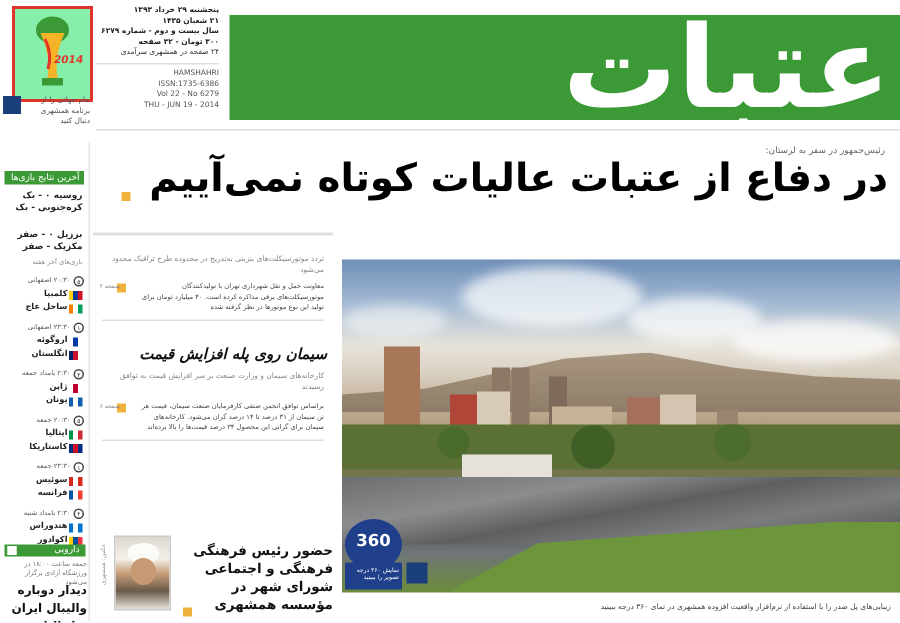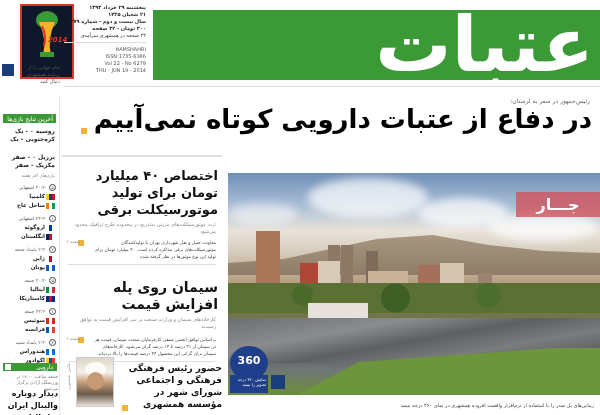--- a/index.html
+++ b/index.html
@@ -1,20 +1,20 @@
 <!DOCTYPE html>
 <html><head>
 <meta charset="utf-8">
 <style>
   * { box-sizing: border-box; margin: 0; padding: 0; }
   html, body { width: 600px; height: 415px; overflow: hidden; background: #fff; }
   body { font-family: "DejaVu Sans", sans-serif; color: #111; position: relative; direction: ltr; }
 
   
-  .wc-logo { position: absolute; left: 20px; top: 4px; width: 54px; height: 75px; border: 2px solid #e0332b; background: #0f172a; }
+  .wc-logo { position: absolute; left: 8px; top: 4px; width: 54px; height: 64px; border: 2px solid #e0332b; background: #86efac; }
   .wc-trophy { position: absolute; left: 12px; top: 4px; width: 26px; height: 48px; }
   .wc-sub { position: absolute; left: 2px; top: 64px; width: 58px; font-size: 5px; color: #555; direction: rtl; text-align: right; line-height: 7px; }
   .wc-sub .logo-sq { position: absolute; left: 0; top: 0; width: 12px; height: 12px; background: #1a3e7a; }
   .wc-sub .txt { padding-left: 14px; }
 
   .masthead-info { position: absolute; left: 64px; top: 4px; width: 82px; font-size: 5px; color: #333; direction: rtl; text-align: right; line-height: 7px; }
   .masthead-info .bold { font-weight: bold; color: #222; }
   .masthead-info .sep { height: 1px; background: #ddd; margin: 3px 0; }
   .masthead-info .latin { direction: ltr; text-align: right; color: #555; }
 
@@ -103,21 +103,21 @@
   <div class="latin">Vol 22 - No 6279</div>
   <div class="latin">THU - JUN 19 - 2014</div>
 </div>
 
 <div class="logo-band">
   <span class="logo-text">عتبات</span>
 </div>
 <div class="top-rule"></div>
 
 <div class="kicker">رئیس‌جمهور در سفر به لرستان:</div>
-<div class="headline">در دفاع از عتبات دارویی کوتاه نمی‌آییم</div>
+<div class="headline">در دفاع از عتبات عالیات کوتاه نمی‌آییم</div>
 <div class="hl-tag"></div>
 
 <div class="sidebar">
   <div class="sb-green" style="margin-top:19px;">آخرین نتایج بازی‌ها</div>
   <div style="height:4px"></div>
   <div class="score">روسیه ۰ - بک</div>
   <div class="score">کره‌جنوبی - بک</div>
   <div style="height:10px"></div>
   <div class="score">برزیل ۰ - صفر</div>
   <div class="score">مکزیک - صفر</div>
@@ -180,32 +180,31 @@
 <div class="sb-bottom-tag">
   <span class="box"></span>
   <span>دارویی</span>
 </div>
 <div class="sb-bottom-sub">جمعه ساعت ۱۸:۰۰ در ورزشگاه آزادی برگزار می‌شود</div>
 <div class="sb-bottom-title">دیدار دوباره والیبال ایران و ایتالیا</div>
 
 <div class="mid-rule"></div>
 <div class="mid-col">
   <div style="height:12px"></div>
-  <div class="story-title" style="font-size:13px;line-height:17px;padding:0 4px;">اختصاص ۴۰ میلیارد تومان برای تولید موتورسیکلت برقی</div>
   <div style="height:3px"></div>
   <div class="story-sub" style="padding:0 6px;">تردد موتورسیکلت‌های بنزینی به‌تدریج در محدوده طرح ترافیک محدود می‌شود</div>
   <div style="height:4px;position:relative;"></div>
   <div style="position:relative;">
     <div class="story-body" style="padding:0 6px 0 30px;">معاونت حمل و نقل شهرداری تهران با تولیدکنندگان موتورسیکلت‌های برقی مذاکره کرده است. ۴۰ میلیارد تومان برای تولید این نوع موتورها در نظر گرفته شده</div>
     <span class="tag-y" style="position:absolute;left:16px;top:1px;"></span>
     <span class="page-ref" style="top:0;">صفحه ۲</span>
   </div>
   <div class="divider"></div>
   <div style="height:10px"></div>
-  <div class="story-title" style="font-size:14px;line-height:17px;padding:0 4px;">سیمان روی پله افزایش قیمت</div>
+  <div class="story-title" style="font-size:10px;line-height:17px;padding:0 4px;font-style:italic;">سیمان روی پله افزایش قیمت</div>
   <div style="height:3px"></div>
   <div class="story-sub" style="padding:0 6px;">کارخانه‌های سیمان و وزارت صنعت بر سر افزایش قیمت به توافق رسیدند</div>
   <div style="height:6px"></div>
   <div style="position:relative;">
     <div class="story-body" style="padding:0 6px 0 30px;">براساس توافق انجمن صنفی کارفرمایان صنعت سیمان، قیمت هر تن سیمان از ۳۱ درصد تا ۱۴ درصد گران می‌شود. کارخانه‌های سیمان برای گرانی این محصول ۳۴ درصد قیمت‌ها را بالا برده‌اند</div>
     <span class="tag-y" style="position:absolute;left:16px;top:1px;"></span>
     <span class="page-ref" style="top:0;">صفحه ۶</span>
   </div>
   <div class="divider"></div>
 </div>
@@ -231,21 +230,20 @@
   <div class="building" style="left:72px;top:90px;width:18px;height:30px;background:#b04638;"></div>
   <div class="building" style="left:90px;top:88px;width:22px;height:30px;background:#d7cbb7;"></div>
   <div class="building" style="left:140px;top:98px;width:40px;height:20px;background:#c9b49a;"></div>
   <div class="building" style="left:190px;top:92px;width:22px;height:28px;background:#a5705b;"></div>
   <div class="building" style="left:212px;top:90px;width:24px;height:30px;background:#d4c5b0;"></div>
   <div class="building" style="left:250px;top:100px;width:14px;height:22px;background:#9a8470;"></div>
   <div class="trees"></div>
   <div class="building" style="left:80px;top:130px;width:60px;height:16px;background:#e6e2db;"></div>
   <div class="highway"></div>
   <div class="grass"></div>
-  <div class="jaar-tag">جـــار</div>
 </div>
 
 <div style="position:absolute;left:228px;top:173px;width:295px;height:222px;pointer-events:none;padding-left:27px;">
   <div class="badge-360">
     <span>360</span>
   </div>
   <div class="badge-360-sub">نمایش ۳۶۰ درجه تصویر را ببینید</div>
   <div class="badge-logo"></div>
 </div>
 

